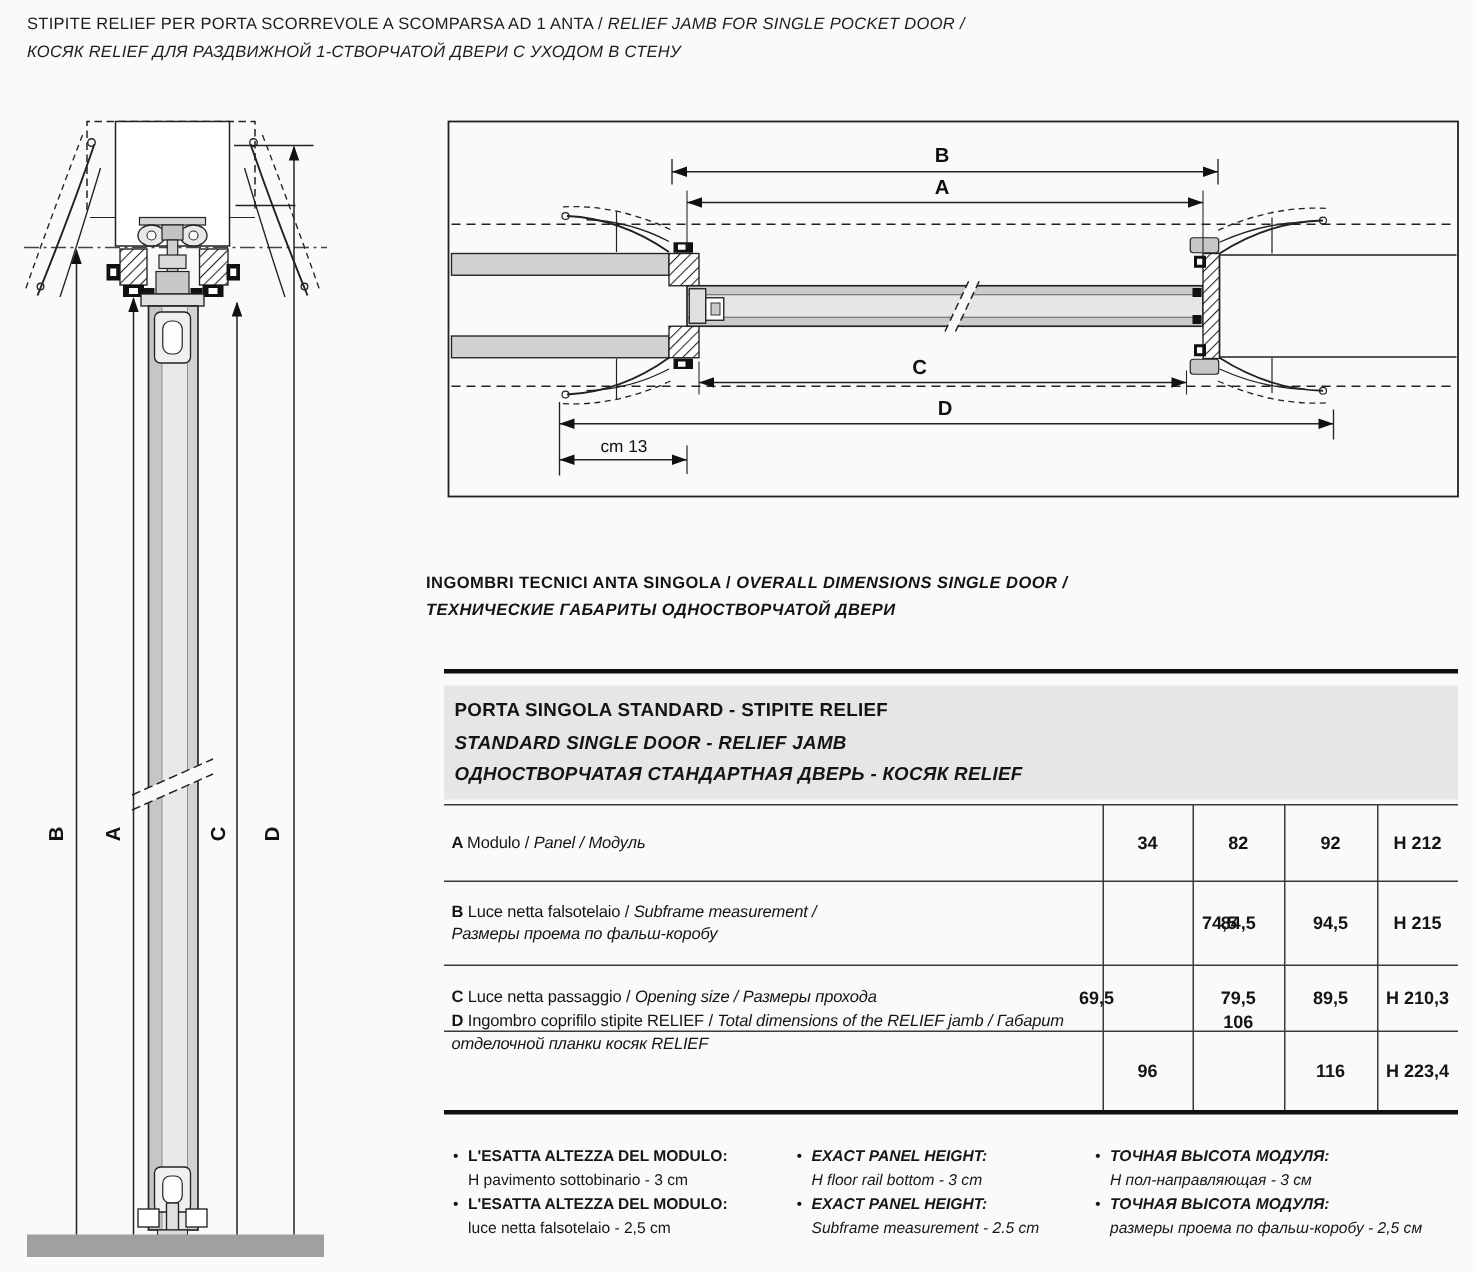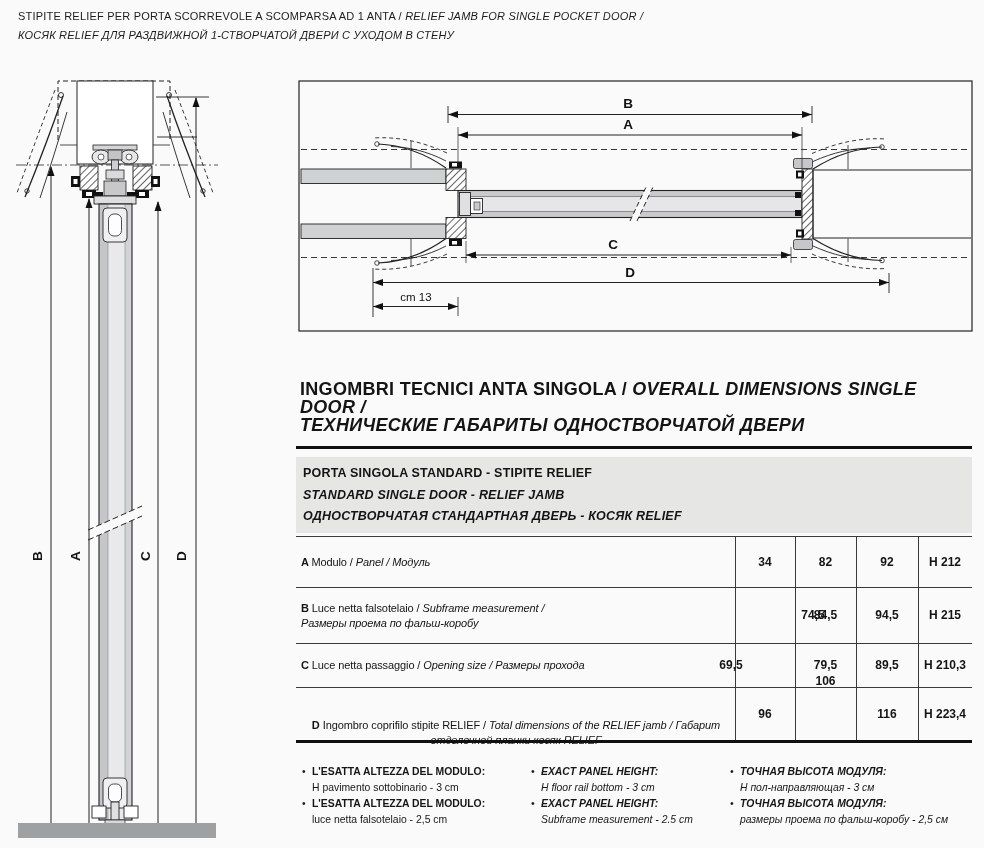--- a/index.html
+++ b/index.html
@@ -8,21 +8,21 @@
     background:#ffffff;
   }
   #page{
     position:relative;width:984px;height:848px;
     background:#fafafa;color:#141414;overflow:hidden;
   }
   .abs{position:absolute;}
   
   .doc-header{left:18px;top:7px;width:640px;font-size:11px;line-height:19px;letter-spacing:.2px;color:#1c1c1c;}
   
-  .section-title{left:300px;top:380px;width:660px;font-size:18px;font-weight:bold;line-height:18px;letter-spacing:.3px;}
+  .section-title{left:284px;top:380px;width:660px;font-size:11px;font-weight:bold;line-height:18px;letter-spacing:.3px;}
   
   .rule{background:#101010;height:3px;width:676px;left:296px;}
   .tbl-head{left:296px;top:457px;width:676px;height:76px;background:#e6e6e5;
             font-size:12.5px;font-weight:bold;line-height:21.5px;padding:6px 0 0 7px;box-sizing:border-box;letter-spacing:.2px;}
   .hline{left:296px;width:676px;height:1px;background:#3a3a3a;}
   .vline{width:1px;background:#3a3a3a;top:536px;height:204px;}
   .row-label{left:301px;width:430px;display:flex;flex-direction:column;justify-content:center;
              font-size:11px;line-height:15px;letter-spacing:-0.1px;}
   .cell{font-size:12px;font-weight:bold;text-align:center;}
   
@@ -317,21 +317,21 @@
   <div class="abs cell" style="left:918px;top:588px;width:54px;line-height:55px;">H 215</div>
 
   <div class="abs row-label" style="top:644px;height:43px;">
     <div><span style="font-weight: bold;">C </span><span>Luce netta passaggio / </span><span style="font-style: italic;">Opening size / Размеры прохода</span></div>
   </div>
   <div class="abs cell" style="left:701px;top:644px;width:60px;line-height:43px;">69,5</div>
   <div class="abs cell" style="left:795px;top:644px;width:61px;line-height:43px;">79,5</div>
   <div class="abs cell" style="left:856px;top:644px;width:62px;line-height:43px;">89,5</div>
   <div class="abs cell" style="left:918px;top:644px;width:54px;line-height:43px;">H 210,3</div>
 
-  <div class="abs row-label" style="top:707px;height:52px;text-align:center;">
+  <div class="abs row-label" style="top:663px;height:52px;">
     <div><span style="font-weight: bold;">D </span><span>Ingombro coprifilo stipite RELIEF / </span><span style="font-style: italic;">Total dimensions of the RELIEF jamb / Габарит</span></div>
     <div><span style="font-style: italic;">отделочной планки косяк RELIEF</span></div>
   </div>
   <div class="abs cell" style="left:735px;top:688px;width:60px;line-height:52px;">96</div>
   <div class="abs cell" style="left:795px;top:655px;width:61px;line-height:52px;">106</div>
   <div class="abs cell" style="left:856px;top:688px;width:62px;line-height:52px;">116</div>
   <div class="abs cell" style="left:918px;top:688px;width:54px;line-height:52px;">H 223,4</div>
 
   <div class="abs note-col" style="left:302px;top:764px;width:220px;">
     <div class="note-item">

